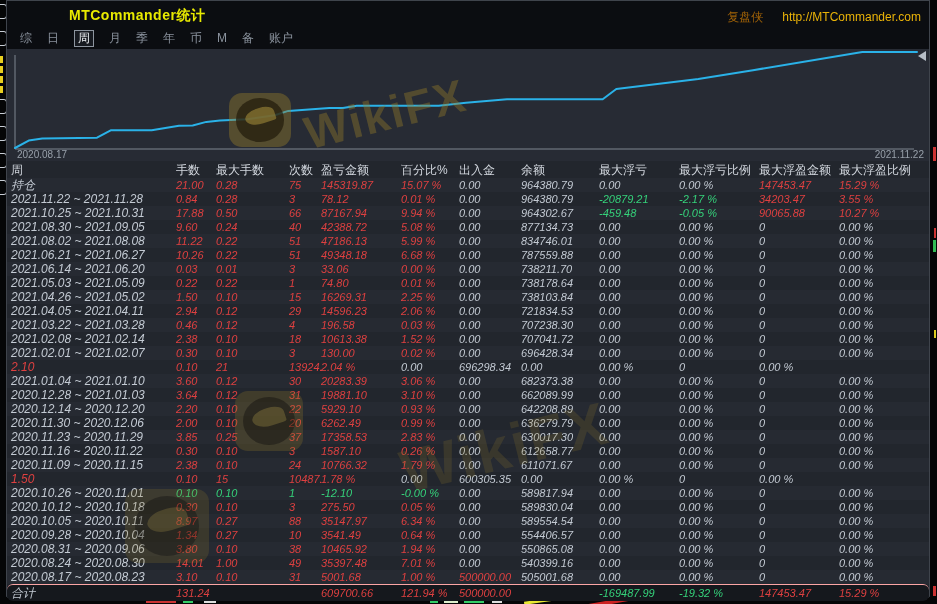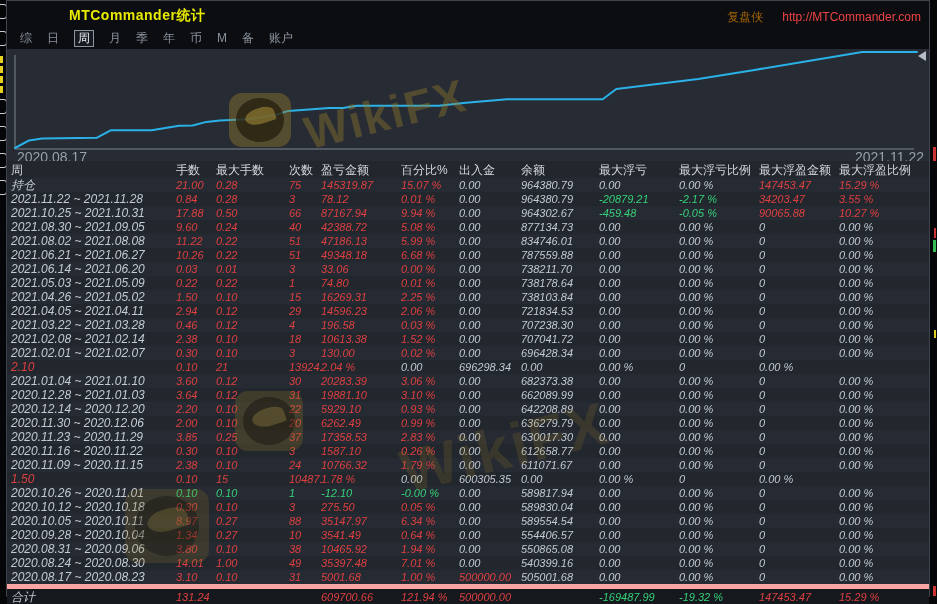--- a/index.html
+++ b/index.html
@@ -5,48 +5,48 @@
   html,body{margin:0;padding:0;background:#050607;}
   #screen{position:relative;width:937px;height:604px;background:#050607;overflow:hidden;
           font-family:"Liberation Sans",sans-serif;}
   
   #win{position:absolute;left:6px;top:0;width:924px;height:597px;box-sizing:border-box;
        background:#0b0d11;border:1px solid #3f444c;border-bottom-color:#2c3036;}
   .titlebar{position:absolute;left:0;top:0;width:100%;height:28px;background:#0b0d11;}
   .apptitle{position:absolute;left:22px;top:6px;font-size:14px;font-weight:bold;color:#e8ea00;letter-spacing:.5px;padding-left:40px;}
   .brandbox{position:absolute;right:8px;top:8px;font-size:12px;white-space:nowrap;}
   .brandname{color:#a16207;margin-right:19px;}
-  .brandurl{color:#ef4444;}
+  .brandurl{color:#eab308;}
   
   .menubar{position:absolute;left:13px;top:28px;height:19px;display:flex;align-items:center;gap:15px;}
   .mi{font-size:12px;color:#8b939e;cursor:default;line-height:15px;}
   .mi.sel{color:#eef1f4;border:1px solid #8d959f;background:#171a20;padding:0 3px;}
   
   .chartpanel{position:absolute;left:0;top:48px;width:922px;height:112px;background:#272b34;}
   .chartpanel svg{position:absolute;left:0;top:0;}
-  .xlabel{position:absolute;top:100px;font-size:14px;color:#98a0aa;}
+  .xlabel{position:absolute;top:100px;font-size:10px;color:#98a0aa;}
   .xlabel.left{left:10px;} .xlabel.right{right:5px;}
   .edge-arrow{position:absolute;left:911px;top:2px;width:0;height:0;
     border-top:5px solid transparent;border-bottom:5px solid transparent;border-right:8px solid #b7bec7;}
   
   .wm-logo{position:absolute;border-radius:13px;background:rgba(150,124,40,.42);}
   .wm-logo .inner{position:absolute;left:12%;top:10%;width:76%;height:80%;border-radius:50%;
                   background:rgba(36,30,13,.75);overflow:hidden;}
   .wm-logo .inner:before{content:"";position:absolute;left:18%;top:22%;width:64%;height:38%;
                   border-radius:50% 50% 10% 60%;background:rgba(170,145,60,.55);transform:rotate(-18deg);}
   .wm-text{position:absolute;font-weight:bold;color:rgba(150,124,40,.40);transform:rotate(-14deg);
            letter-spacing:2px;font-family:"Liberation Sans",sans-serif;}
   
   .tablearea{position:absolute;left:0;top:160px;width:922px;height:437px;background:#22262d;}
   .grid{display:grid;grid-template-columns:165px 40px 73px 32px 80px 58px 62px 78px 80px 80px 80px 1fr;}
   .thead{position:absolute;left:4px;top:2px;width:916px;height:15px;}
   .rows{position:absolute;left:0px;top:17px;width:922px;font-style:italic;}
   .trow{height:14px;padding-left:4px;}
   .trow.even{background:#262a32;} .trow.odd{background:#22262d;}
-  .trow.total{background:#15181d;border-top:5px solid #fca5a5;height:16px;}
+  .trow.total{background:#15181d;border-top:1px solid #fca5a5;height:16px;border-radius:6px;}
   .cell{font-size:11px;line-height:14px;white-space:nowrap;overflow:hidden;color:#c3cad3;}
   .cell.hdr{font-size:12px;color:#d2d7de;line-height:15px;}
   .grid .cell:first-child{font-size:12px;}
   .cell.r{color:#de4040;} .cell.g{color:#35d17a;} .cell.n{color:#c3cad3;}
   .trow.total .cell{line-height:16px;}
   
   .lf-btn{position:absolute;left:-4px;width:9px;height:13px;border:1px solid #c8ced6;border-radius:3px;background:transparent;}
   .art{position:absolute;}
 </style>
 </head>

